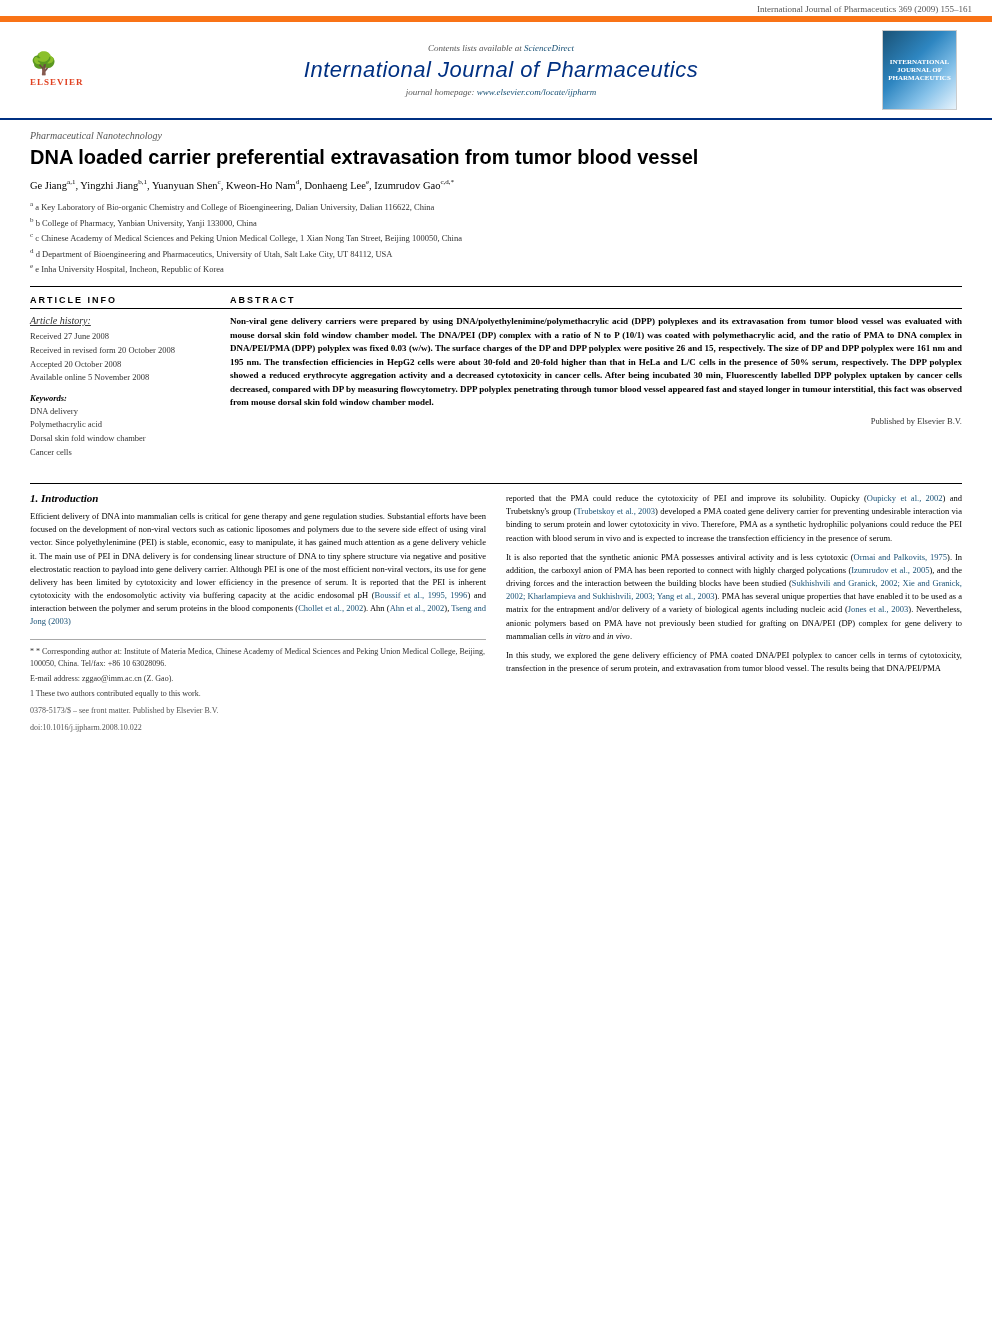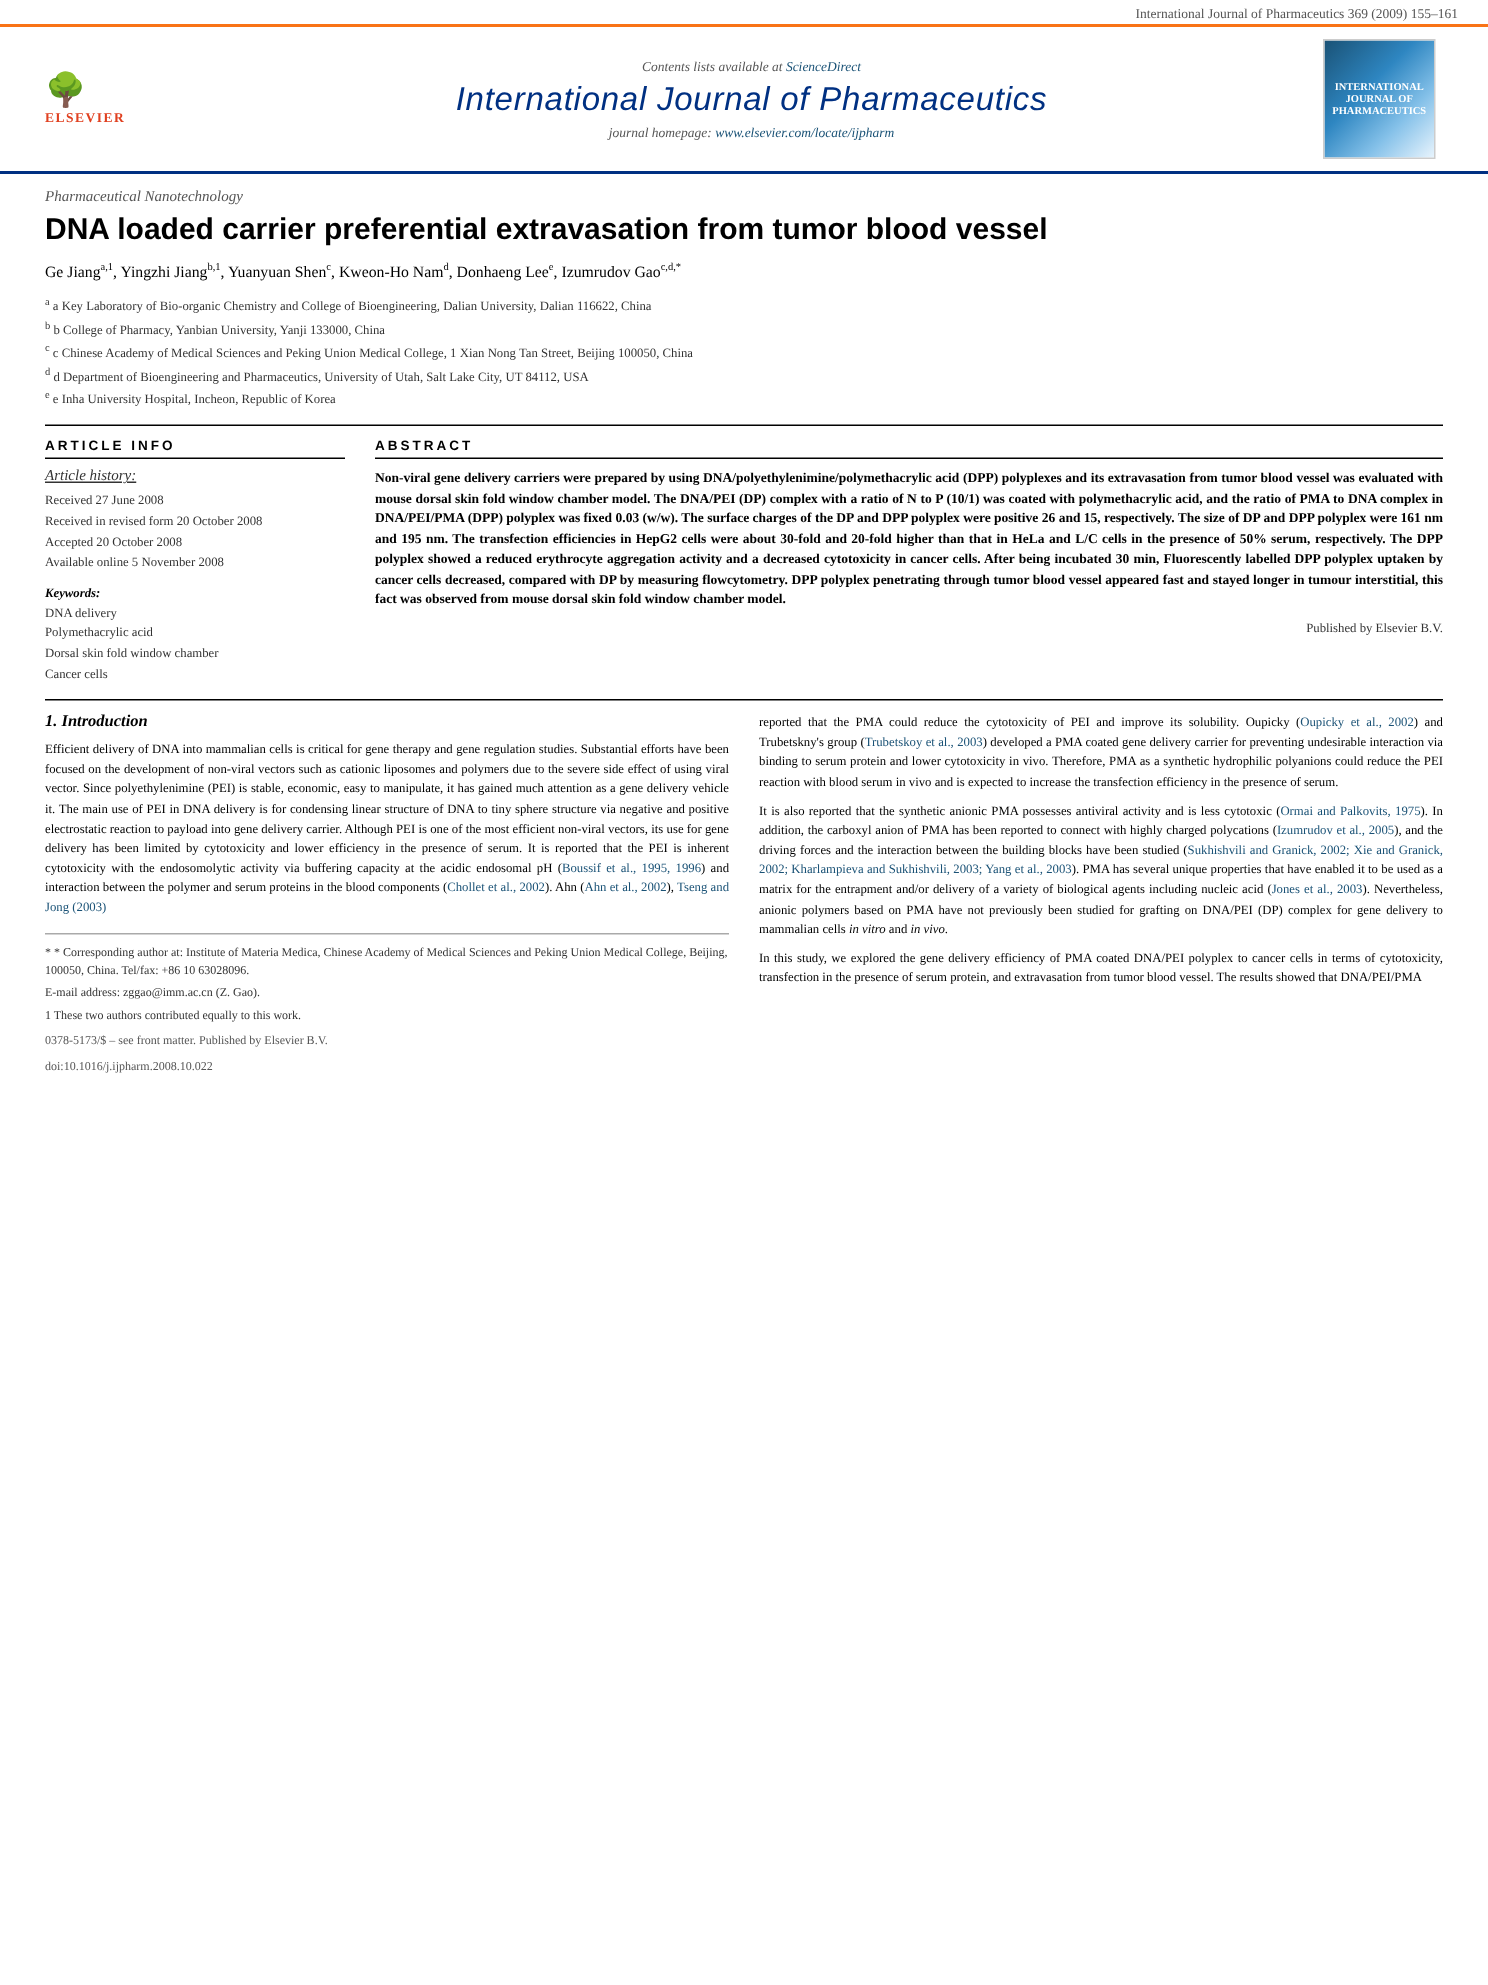--- a/index.html
+++ b/index.html
@@ -11,21 +11,21 @@
       width: 992px;
       min-height: 1323px;
     }
 
     
     .top-bar {
       text-align: right;
       font-size: 9px;
       color: #555;
       padding: 4px 20px 2px 36px;
-      border-bottom: 2px solid #f97316;
+      border-bottom: 6px solid #f97316;
     }
 
     
     .journal-header {
       display: flex;
       align-items: center;
       padding: 8px 20px;
       border-bottom: 2px solid #003082;
     }
     .journal-header-left {
@@ -145,22 +145,21 @@
     
     hr.divider {
       border: none;
       border-top: 1px solid #000;
       margin: 8px 0;
     }
 
     
     .two-col {
       display: flex;
-      gap: 20px;
-      margin-bottom: 10px;
+      margin-bottom: 24px;
     }
     .article-info-col {
       width: 200px;
       flex-shrink: 0;
     }
     .abstract-col {
       flex: 1;
     }
 
     .section-header {
@@ -377,18 +376,18 @@
     </div>
 
     <div class="body-right">
       <div class="body-text">
         reported that the PMA could reduce the cytotoxicity of PEI and improve its solubility. Oupicky (<span class="ref-link">Oupicky et al., 2002</span>) and Trubetskny's group (<span class="ref-link">Trubetskoy et al., 2003</span>) developed a PMA coated gene delivery carrier for preventing undesirable interaction via binding to serum protein and lower cytotoxicity in vivo. Therefore, PMA as a synthetic hydrophilic polyanions could reduce the PEI reaction with blood serum in vivo and is expected to increase the transfection efficiency in the presence of serum.
       </div>
       <div class="body-text">
         It is also reported that the synthetic anionic PMA possesses antiviral activity and is less cytotoxic (<span class="ref-link">Ormai and Palkovits, 1975</span>). In addition, the carboxyl anion of PMA has been reported to connect with highly charged polycations (<span class="ref-link">Izumrudov et al., 2005</span>), and the driving forces and the interaction between the building blocks have been studied (<span class="ref-link">Sukhishvili and Granick, 2002; Xie and Granick, 2002; Kharlampieva and Sukhishvili, 2003; Yang et al., 2003</span>). PMA has several unique properties that have enabled it to be used as a matrix for the entrapment and/or delivery of a variety of biological agents including nucleic acid (<span class="ref-link">Jones et al., 2003</span>). Nevertheless, anionic polymers based on PMA have not previously been studied for grafting on DNA/PEI (DP) complex for gene delivery to mammalian cells <em>in vitro</em> and <em>in vivo</em>.
       </div>
       <div class="body-text">
-        In this study, we explored the gene delivery efficiency of PMA coated DNA/PEI polyplex to cancer cells in terms of cytotoxicity, transfection in the presence of serum protein, and extravasation from tumor blood vessel. The results showed that DNA/PEI/PMA
+        In this study, we explored the gene delivery efficiency of PMA coated DNA/PEI polyplex to cancer cells in terms of cytotoxicity, transfection in the presence of serum protein, and extravasation from tumor blood vessel. The results being that DNA/PEI/PMA
       </div>
     </div>
   </div>
 
 </div>
 
 </body></html>

